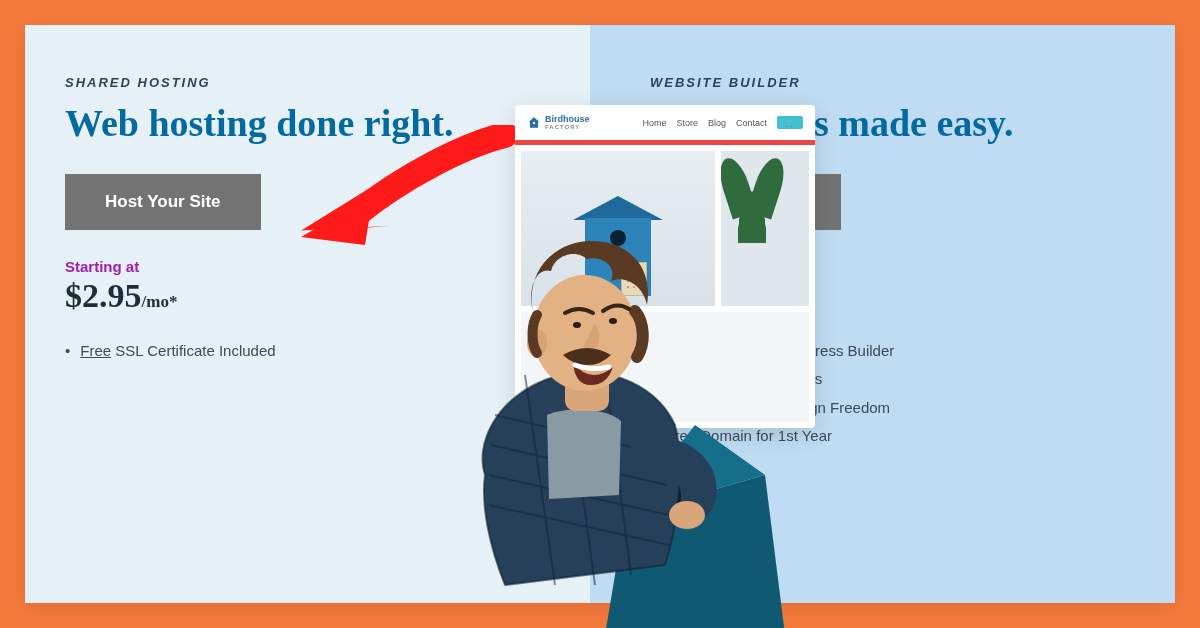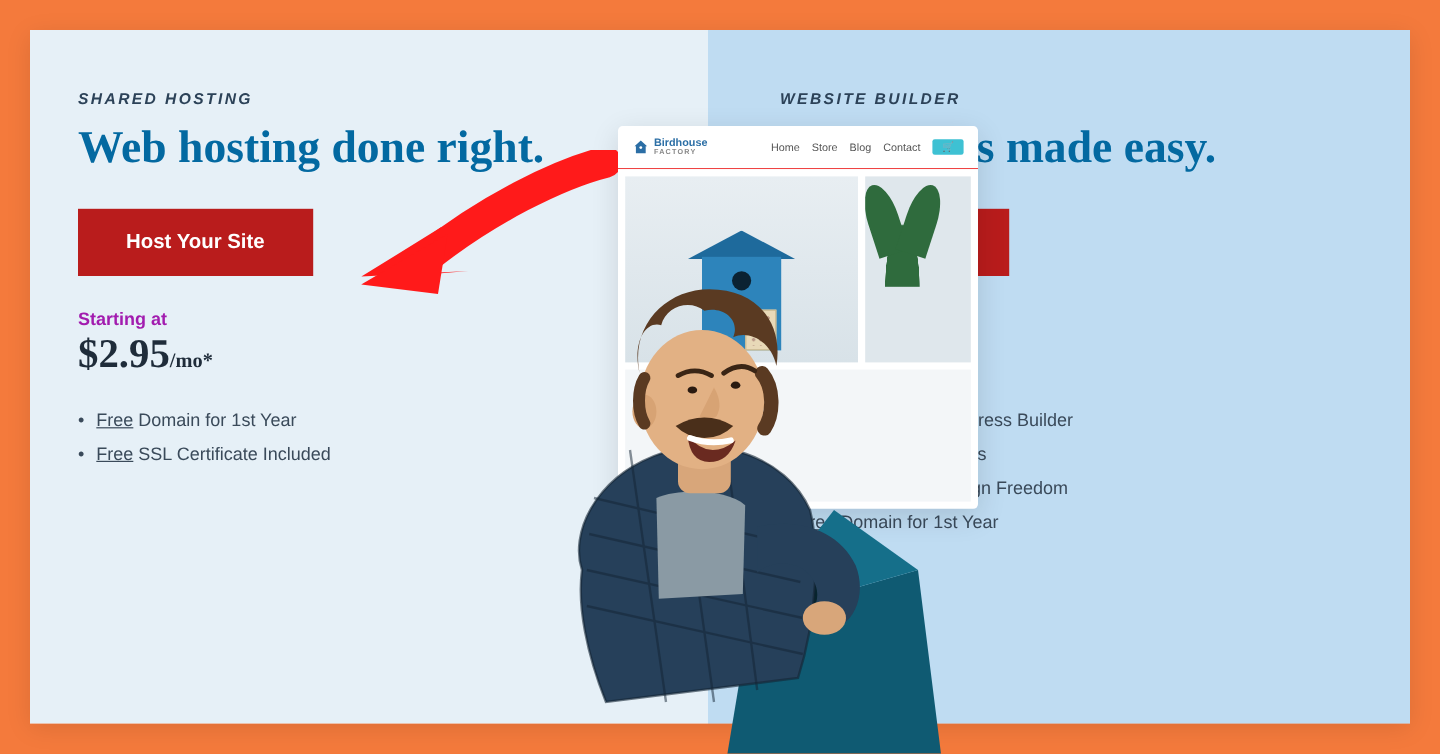--- a/index.html
+++ b/index.html
@@ -38,21 +38,21 @@
   .headline {
     font-family: Georgia, 'Times New Roman', serif;
     font-size: 38px;
     font-weight: 700;
     color: #0369a1;
     line-height: 1.15;
     margin-bottom: 28px;
   }
   .cta {
     display: inline-block;
-    background: #b91c1c;
+    background: #737373;
     color: #fff;
     border: none;
     font-size: 17px;
     font-weight: 600;
     padding: 18px 40px;
     cursor: pointer;
     margin-bottom: 28px;
   }
   .price-label {
     font-size: 15px;
@@ -92,21 +92,21 @@
     box-shadow: 0 6px 24px rgba(0,0,0,0.12);
     z-index: 2;
     overflow: hidden;
   }
   .mock-nav {
     display: flex;
     align-items: center;
     padding: 10px 12px;
     font-size: 9px;
     color: #555;
-    border-bottom: 1px solid #ef4444;
+    border-bottom: 5px solid #ef4444;
   }
   .mock-logo {
     display:flex; align-items:center; gap:4px;
     font-weight:700; color:#2b6ea5; font-size:9px;
   }
   .mock-logo svg { width:14px; height:14px; }
   .mock-nav-links { margin-left:auto; display:flex; gap:10px; align-items:center; }
   .mock-cart { background:#3ec1d3; color:#fff; padding:2px 8px; border-radius:2px; font-size:8px; }
   .mock-body { display:flex; gap:6px; padding:6px; background:#fff; }
   .mock-main {
@@ -185,21 +185,20 @@
 
   <div class="panel panel-left">
     <div class="eyebrow">SHARED HOSTING</div>
     <h1 class="headline">Web hosting done right.</h1>
     <button class="cta">Host Your Site</button>
     <div class="price-label">Starting at</div>
     <div class="price">
       <span>$2.95</span><span class="per">/mo*</span>
     </div>
     <ul class="features">
-        <li><span class="u">Free</span><span> Domain for 1st Year</span></li>
         <li><span class="u">Free</span><span> SSL Certificate Included</span></li>
       </ul>
   </div>
 
   <div class="panel panel-right">
     <div class="eyebrow">WEBSITE BUILDER</div>
     <h1 class="headline">WordPress made easy.</h1>
     <button class="cta">Start Building</button>
     <div class="price-label">Starting at</div>
     <div class="price">

